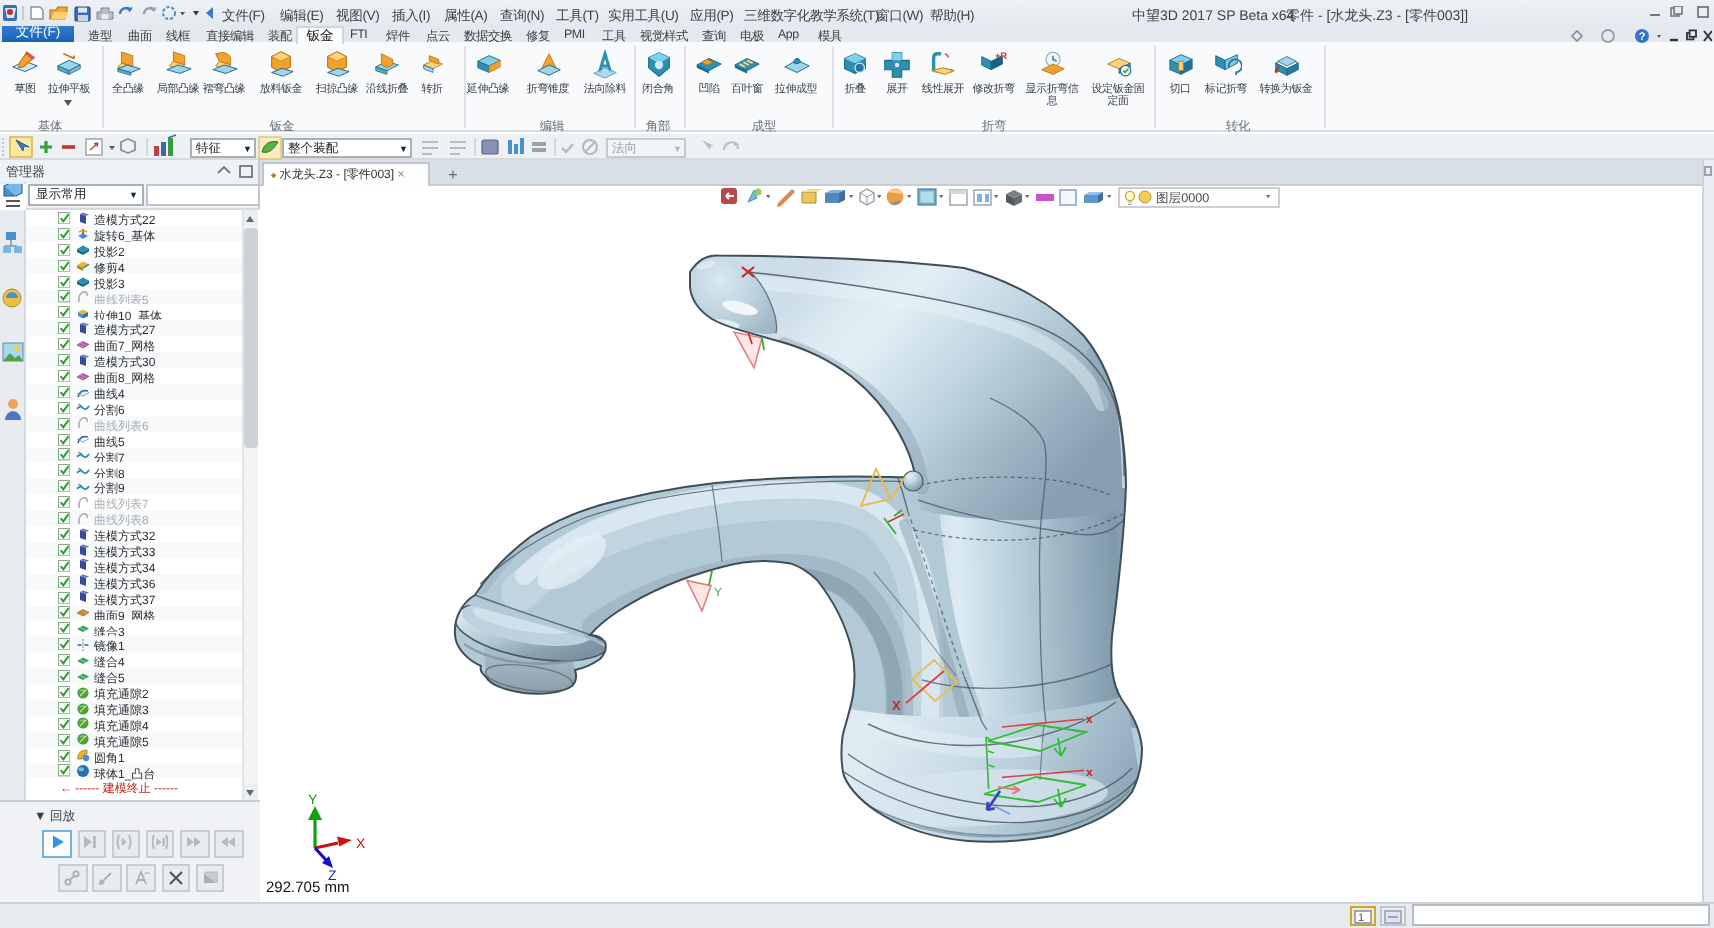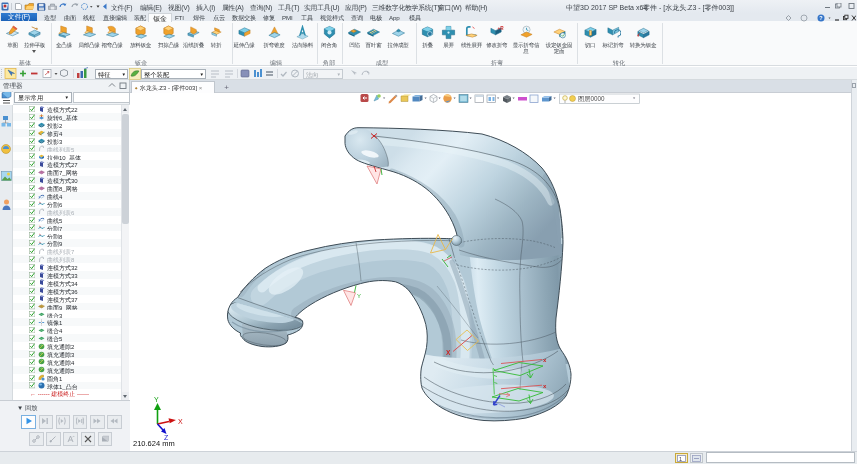--- a/index.html
+++ b/index.html
@@ -987,21 +987,21 @@
 <path d="M157.5,424 L157.5,409" stroke="#10a010" stroke-width="1.6"></path>
 <path d="M157.5,403 l-3.5,7 h7 Z" fill="#10a010"></path>
 <text x="154" y="402" font-size="7" fill="#10a010" font-family="Liberation Sans">Y</text>
 <path d="M157.5,424 L169,421.5" stroke="#cc1111" stroke-width="1.6"></path>
 <path d="M176,420 l-7.5,-1.8 1.2,5 Z" fill="#cc1111"></path>
 <text x="178" y="424" font-size="7" fill="#cc1111" font-family="Liberation Sans">X</text>
 <path d="M157.5,424 L163,430" stroke="#1111cc" stroke-width="1.6"></path>
 <path d="M166.5,434 l-2,-6 -3.5,3.5 Z" fill="#1111cc"></path>
 <text x="164" y="440" font-size="7" fill="#2222cc" font-family="Liberation Sans">Z</text>
 </svg>
-<div class="abs" style="left:133px;top:439px;font-size:7.5px;color:#111">210.624 mm</div>
+<div class="abs" style="left:133px;top:439px;font-size:7.5px;color:#111">292.705 mm</div>
 <div class="abs" style="left:0;top:451px;width:857px;height:13px;background:#e7ebee;border-top:1px solid #cdd2d8"></div>
 <div class="abs" style="left:675px;top:452.5px;width:13px;height:10.5px;background:#f7ecc8;border:1px solid #c8a83a"></div>
 <svg class="abs" style="left:677px;top:454.5px" width="9" height="7" viewBox="0 0 9 7">
     <rect x="0.5" y="0.5" width="8" height="6" fill="#fff" stroke="#8890b8" stroke-width="0.8"></rect>
     <text x="2" y="5.5" font-size="5.5" fill="#445">1</text>
   </svg>
 <div class="abs" style="left:690px;top:452.5px;width:13px;height:10.5px;background:#eceff2;border:1px solid #c0c6cc"></div>
 <svg class="abs" style="left:692px;top:454.5px" width="9" height="7" viewBox="0 0 9 7">
     <rect x="0.5" y="0.5" width="8" height="6" fill="#dfe5ec" stroke="#98a0c0" stroke-width="0.8"></rect>
     <path d="M2 3.5 h5" stroke="#8890b8" stroke-width="0.8"></path>

